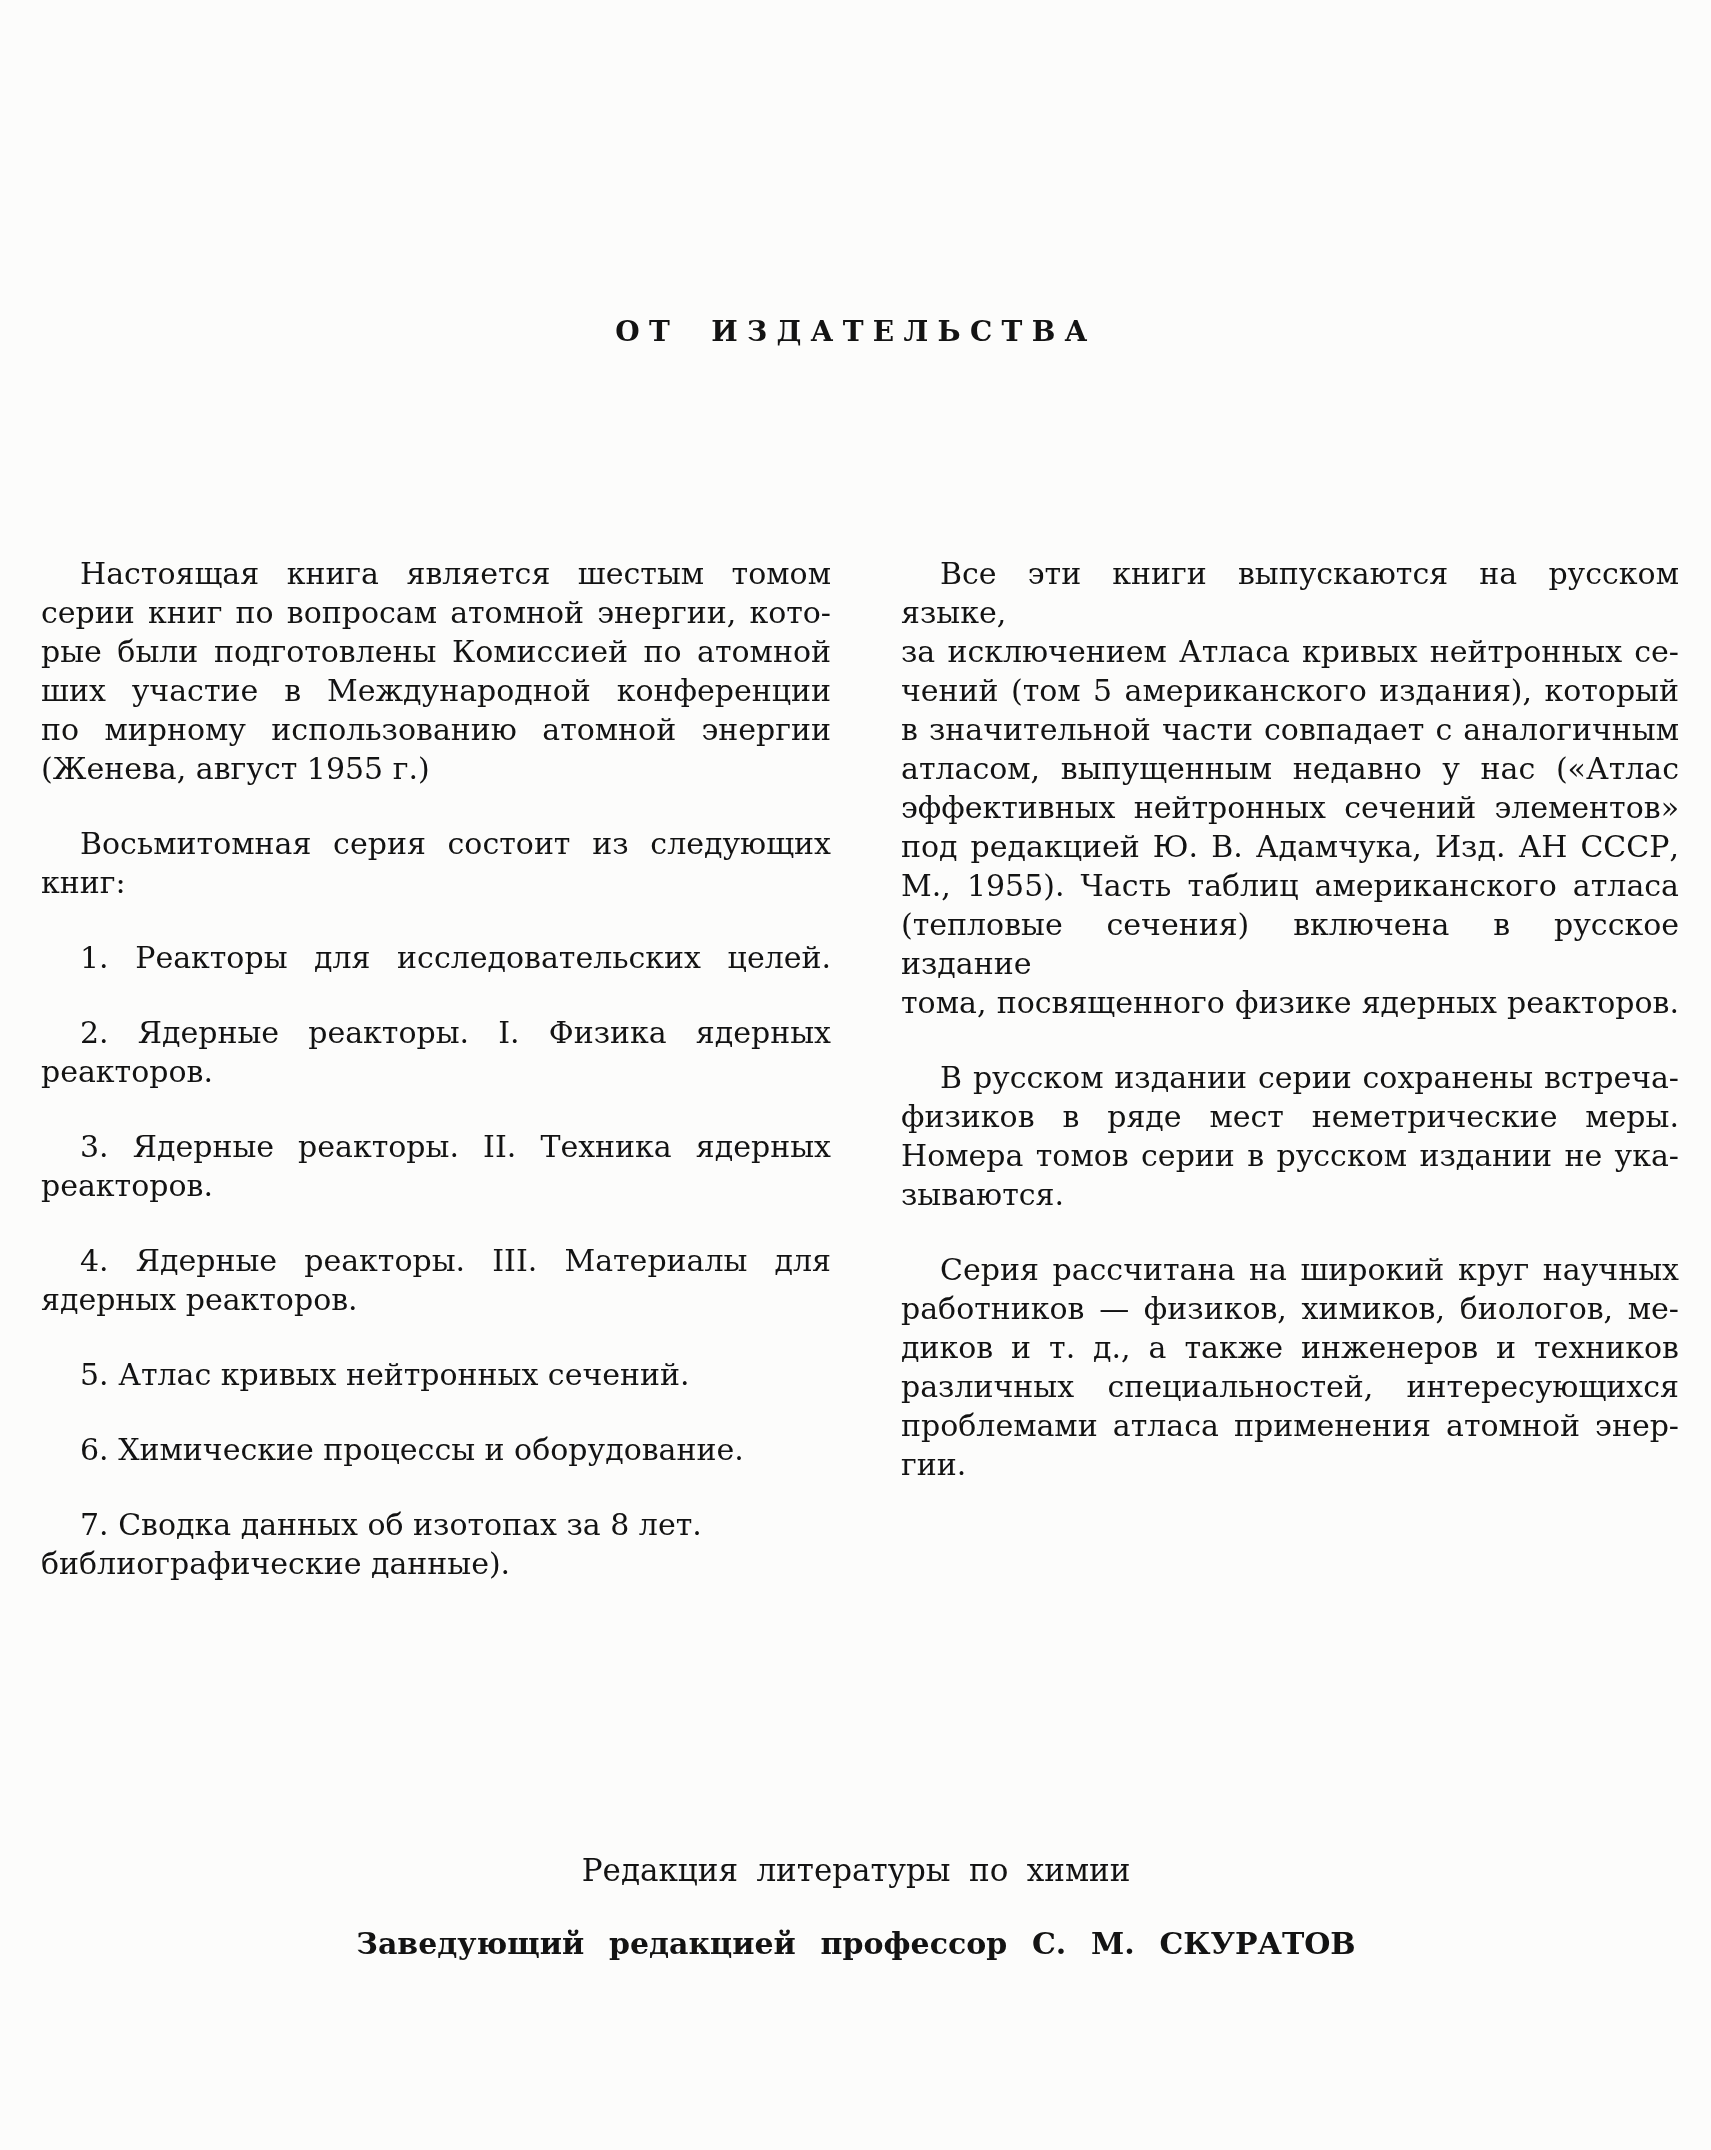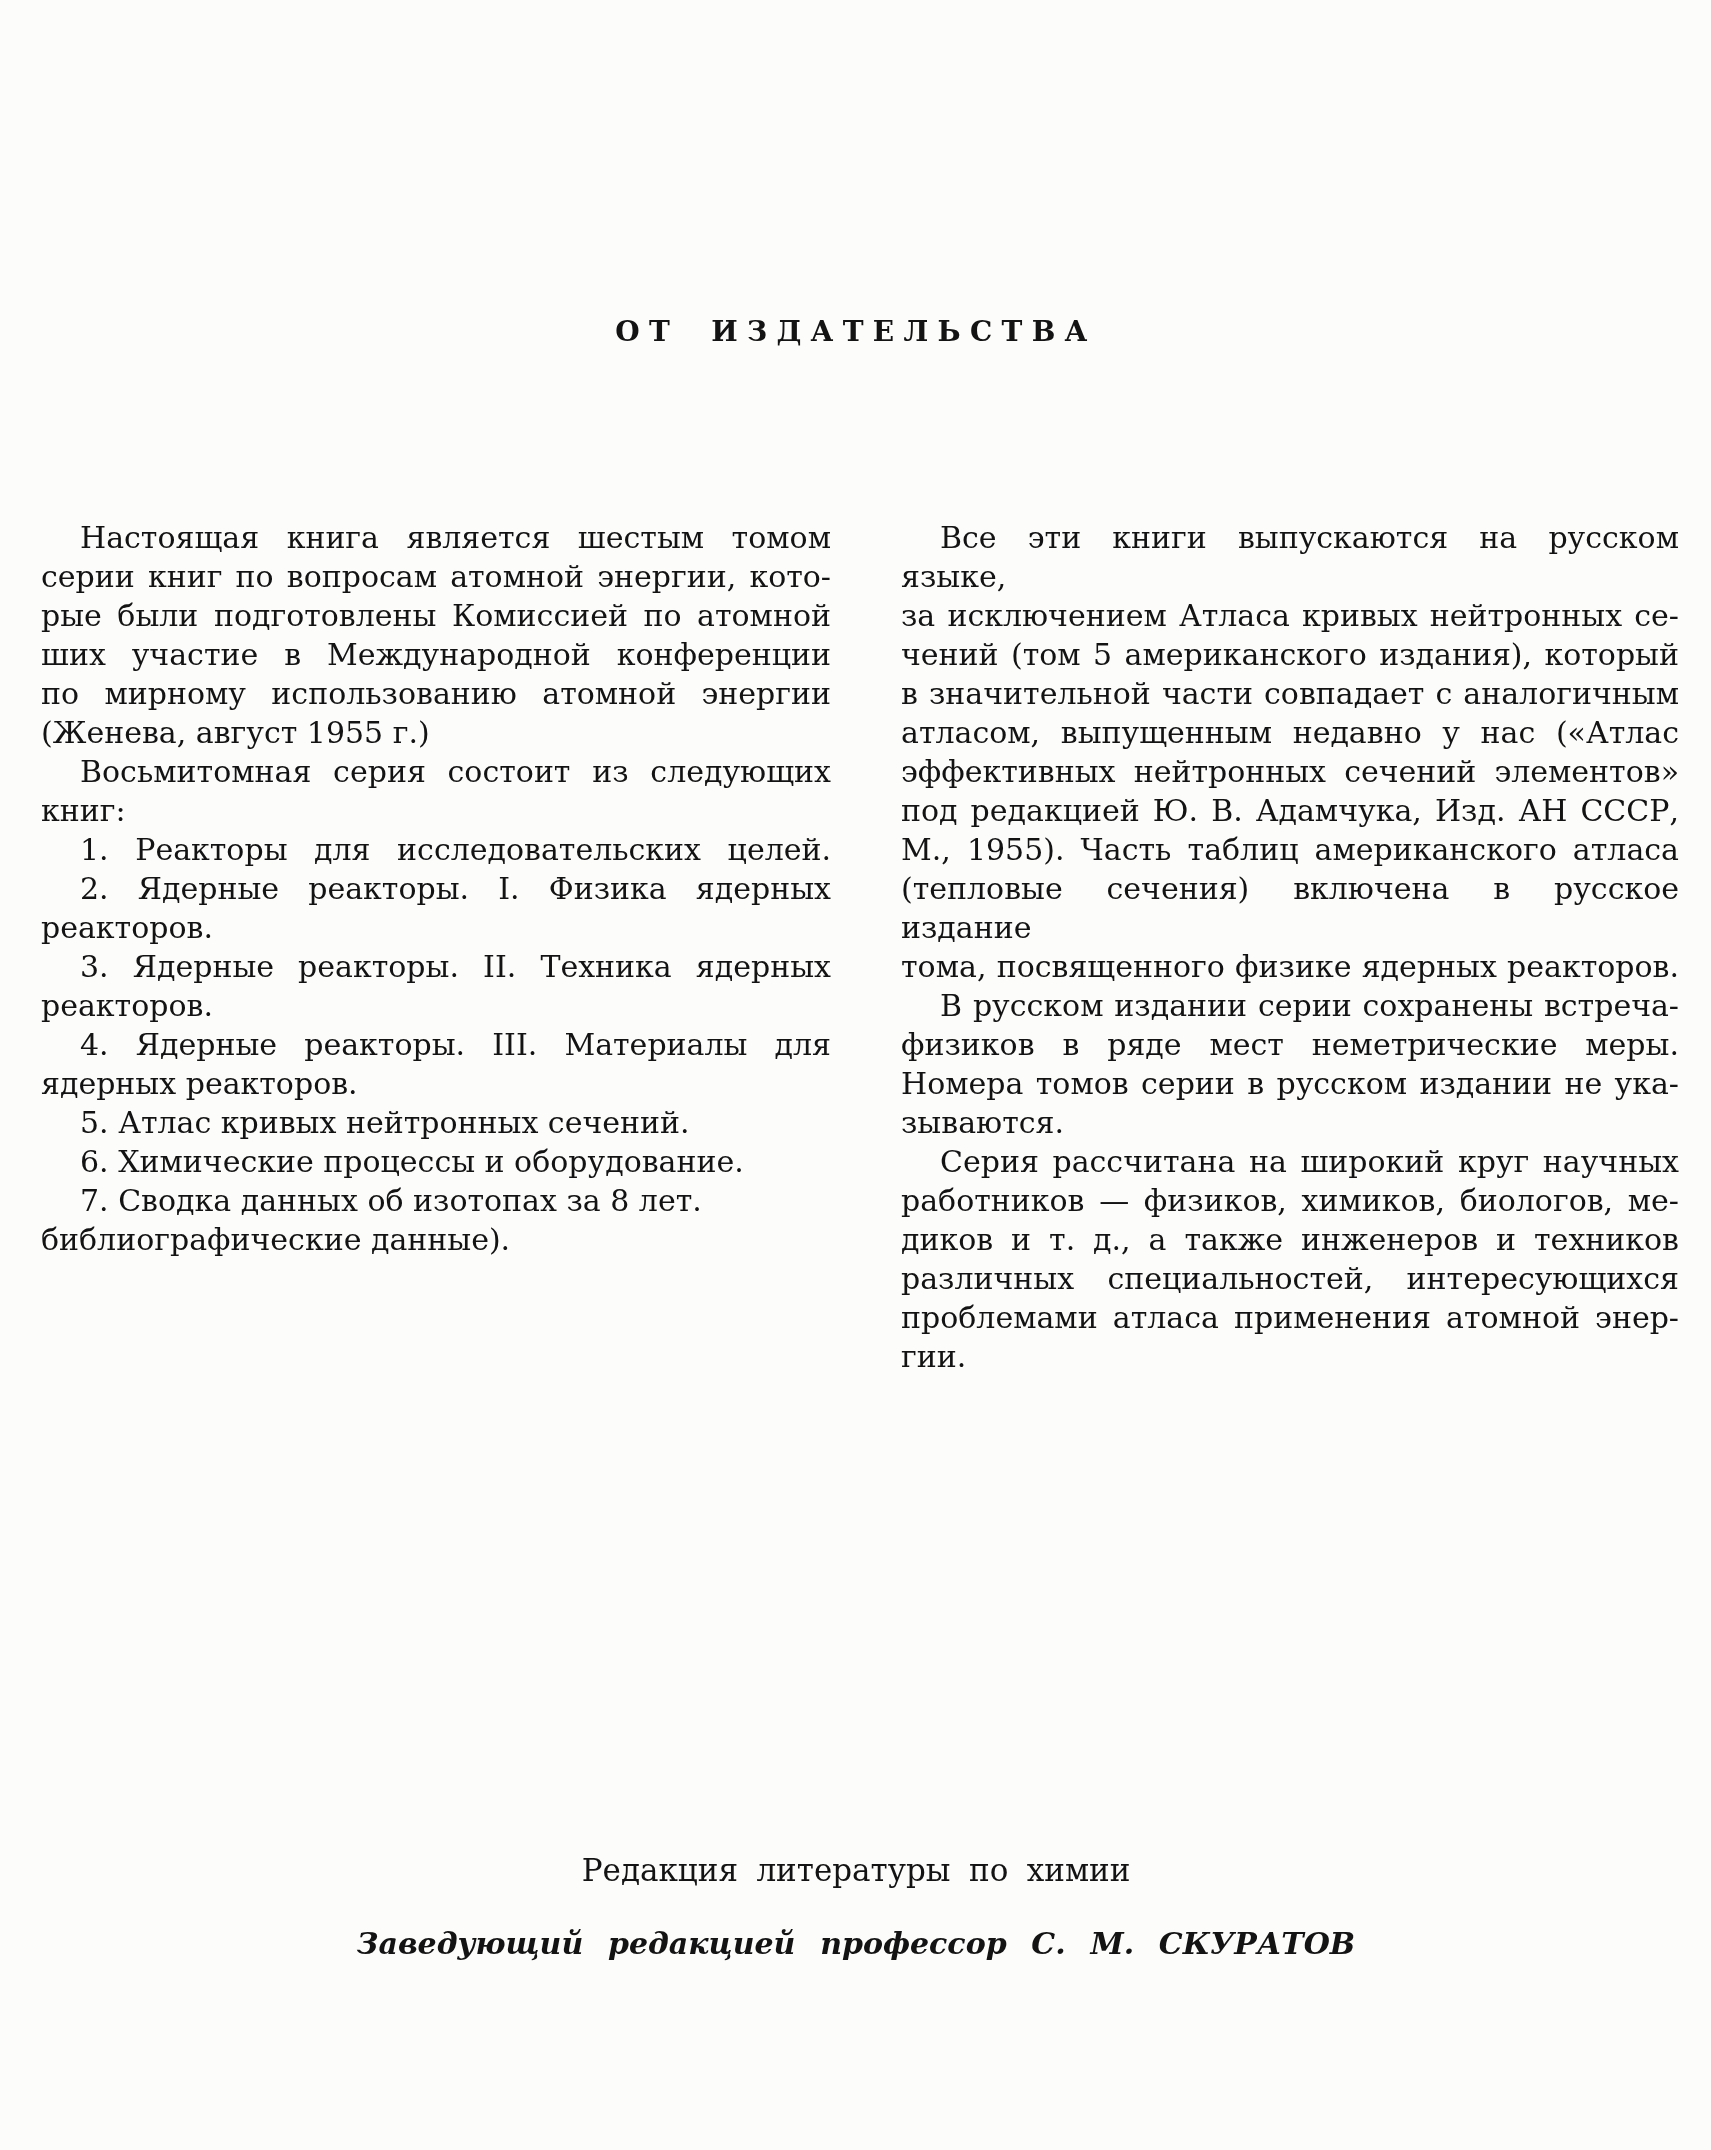--- a/index.html
+++ b/index.html
@@ -37,39 +37,38 @@
     position: absolute;
     top: 0;
     font-size: 30px;
     line-height: 39px;
   }
   .col-left  { left: 41px;   width: 790px; }
   .col-right { left: 901px; width: 778px; }
   .ln { width: 100%; }
   .ln.j { text-align: justify; text-align-last: justify; }
   .ln.l { text-align: right;    text-align-last: left; }
-  .ln.ind { text-indent: 39px; }
+  .ln.ind { text-indent: 39px; margin-top: 36px; }
   .footer-line-1 {
     position: absolute;
     top: 1852px;
     left: 0;
     width: 1712px;
     text-align: center;
     font-size: 31px;
     word-spacing: 8.6px;
     white-space: nowrap;
   }
   .footer-line-2 {
     position: absolute;
     top: 1926px;
     left: 0;
     width: 1712px;
     text-align: center;
     font-size: 30px;
-    font-style: italic;
     font-weight: bold;
     word-spacing: 14.3px;
     white-space: nowrap;
   }
 </style>
 </head>
 <body>
 
 <div class="page-title">ОТ ИЗДАТЕЛЬСТВА</div>
 

